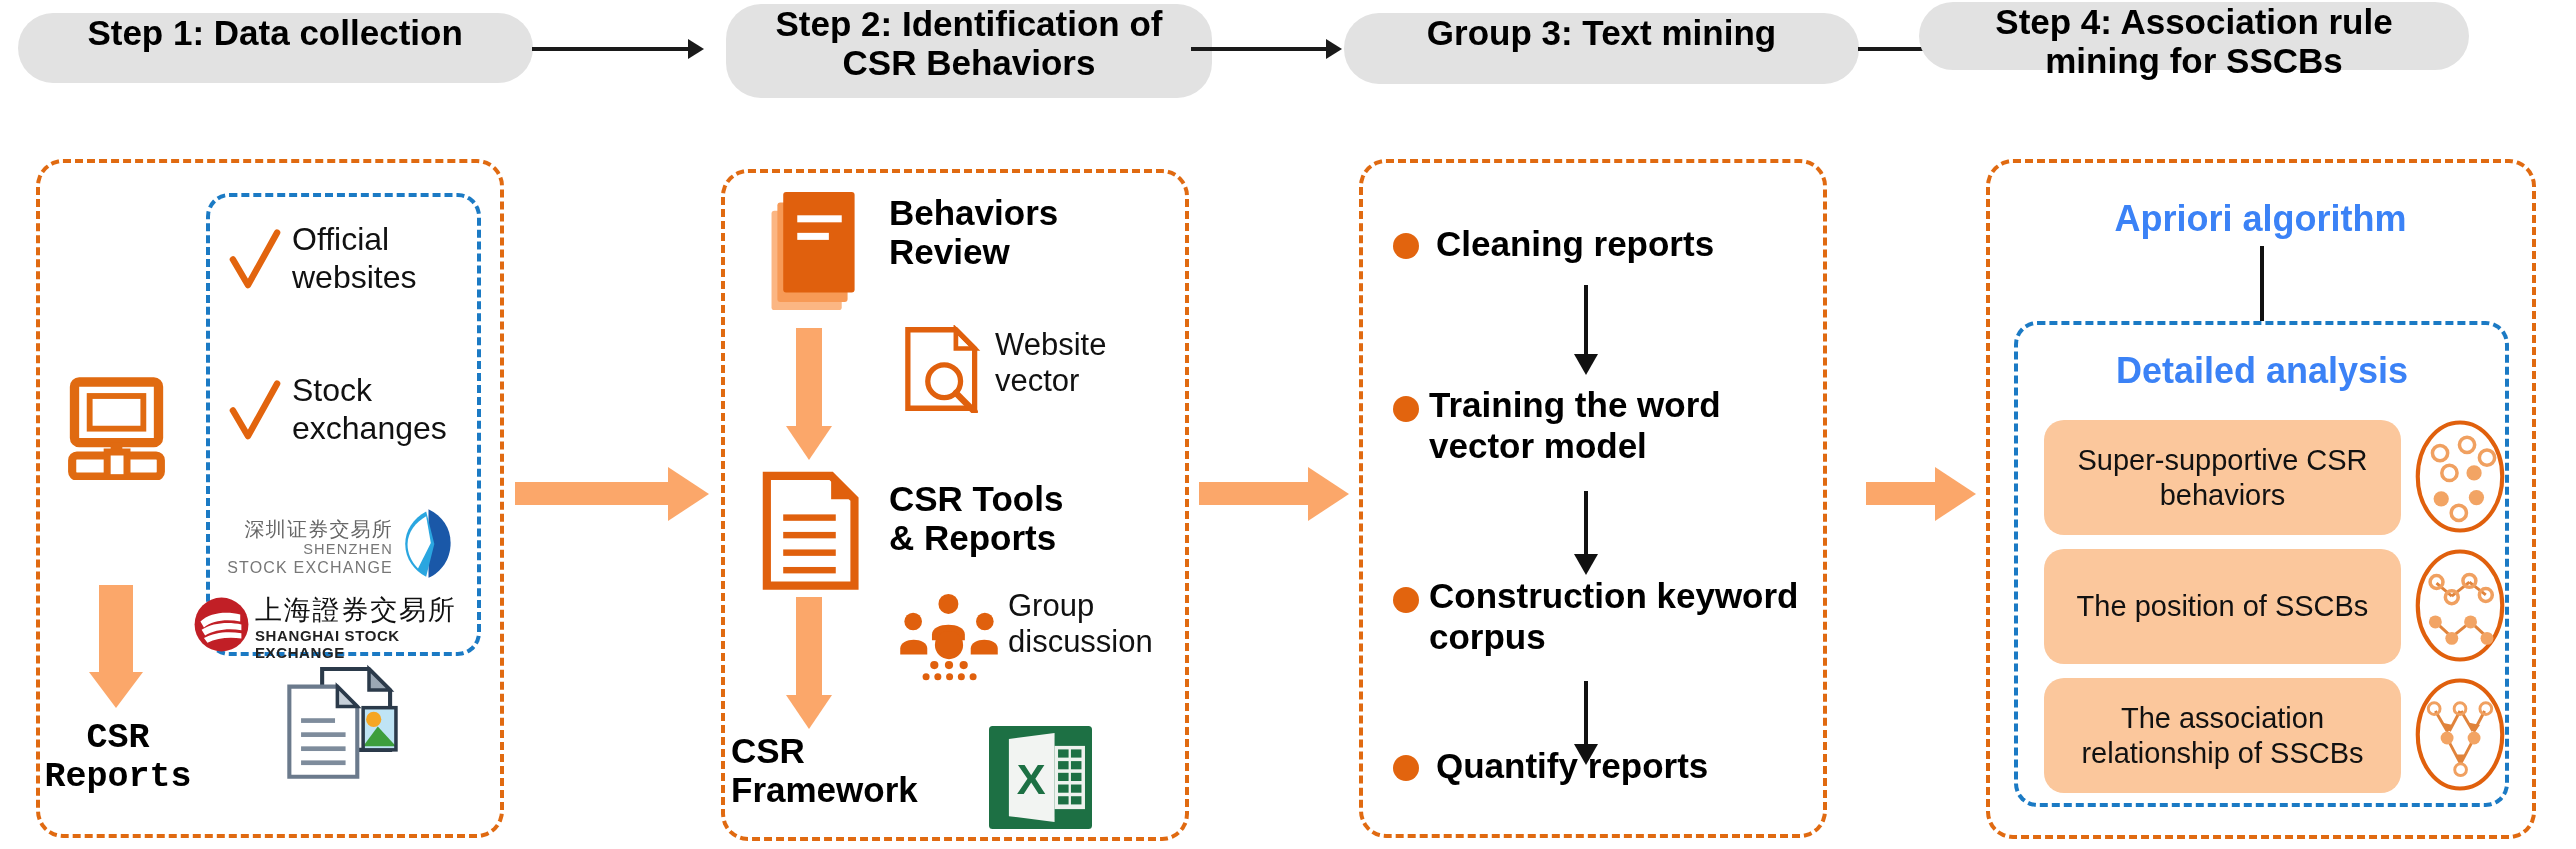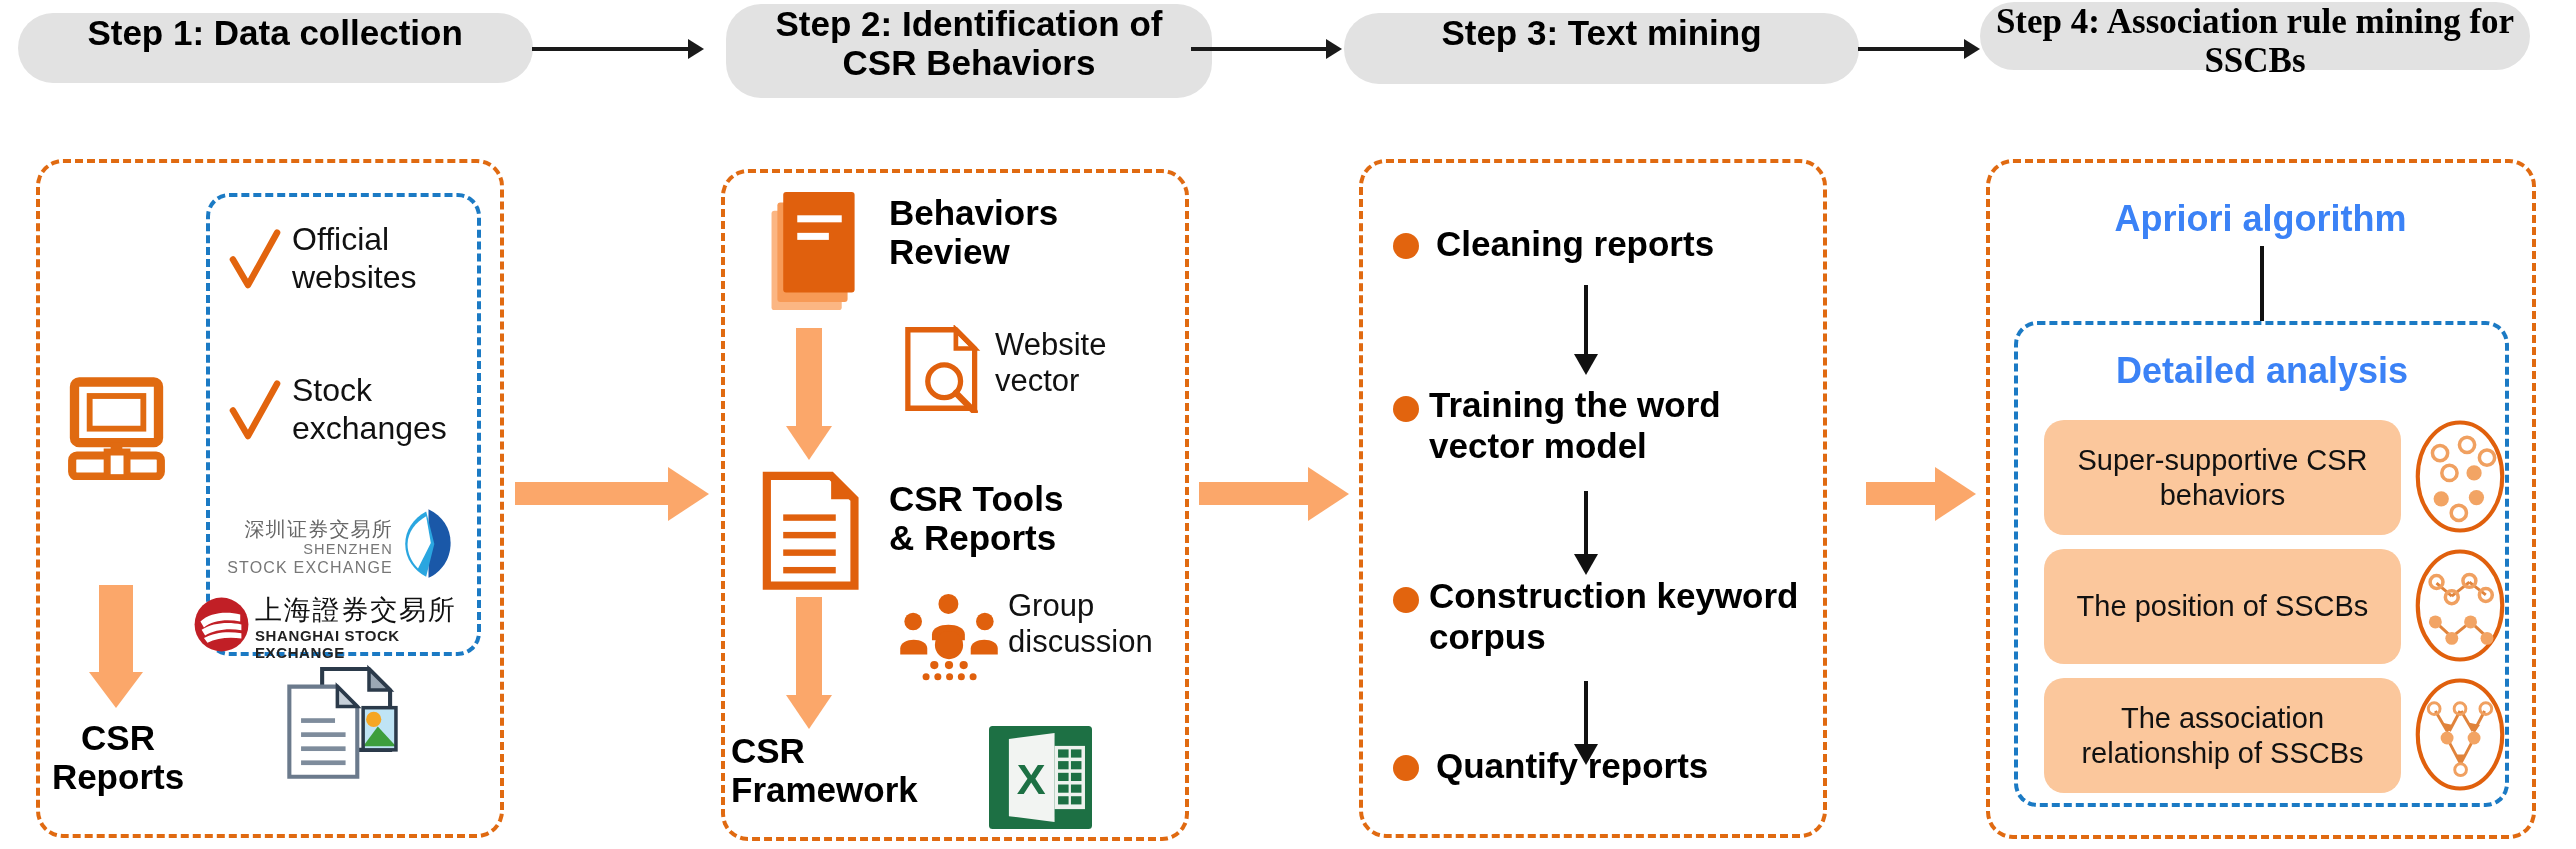--- a/index.html
+++ b/index.html
@@ -8,21 +8,21 @@
 
   
   .steps-row{position:absolute;left:0;top:0;width:2576px;height:146px;}
   .step-pill{position:absolute;background:#e2e2e2;border-radius:35px;
       display:flex;justify-content:center;text-align:center;
       font-weight:bold;font-size:35px;line-height:1.12;color:#000;padding:0 15px;
       box-sizing:border-box;}
   .sp1{left:17.6px;  top:13px;  width:515px;  height:70px;}
   .sp2{left:726px;top:3.5px;   width:486px;  height:94px;}
   .sp3{left:1344px;top:13px;  width:515px;  height:71px;}
-  .sp4{left:1980px;top:2.3px;   width:550px;  height:68px;font-family:Liberation Serif, serif;}
+  .sp4{left:1919px;top:2.3px;   width:550px;  height:68px;}
 
   .hconn{position:absolute;height:4.1px;background:#1a1a1a;}
   .hconn::after{content:"";position:absolute;right:-15px;top:-8.2px;
       border-left:16.4px solid #1a1a1a;border-top:10px solid transparent;
       border-bottom:10px solid transparent;}
   .hc1{left:532px; top:47px; width:157px;}
   .hc2{left:1191px;top:47px; width:136px;}
   .hc3{left:1858px;top:47px; width:107px;}
 
   
@@ -94,21 +94,21 @@
 <div class="steps-row">
   <div class="step-pill sp1">
       <span>Step 1: Data collection</span>
     </div>
   <div class="hconn hc1"></div>
   <div class="step-pill sp2">
       <span>Step 2: Identification of CSR Behaviors</span>
     </div>
   <div class="hconn hc2"></div>
   <div class="step-pill sp3">
-      <span>Step 3:  Text mining</span>
+      <span>Group 3:  Text mining</span>
     </div>
   <div class="hconn hc3"></div>
   <div class="step-pill sp4">
       <span>Step 4: Association rule mining for SSCBs</span>
     </div>
 </div>
 
 <div class="bigarrow ba1">
     <div class="shaft"></div>
     <div class="head"></div>
@@ -170,21 +170,21 @@
     <rect x="14" y="138" width="152" height="36" rx="8" fill="none" stroke="#e06a11" stroke-width="14"></rect>
     <rect x="74" y="132" width="34" height="44" fill="#ffffff" stroke="#e06a11" stroke-width="12"></rect>
   </svg>
 </div>
 
 <div class="downarrow" style="left:63px;top:585px;width:105px;height:123px;">
   <div class="sh" style="top:0;width:34px;height:88px;"></div>
   <div class="hd" style="top:87px;"></div>
 </div>
 
-<div class="csr-reports-label" style="left:42px;top:719px;width:152px;text-align:center;">CSR Reports</div>
+<div class="csr-reports-label" style="left:42px;top:719px;width:152px;text-align:center;font-family:Liberation Mono, monospace;">CSR Reports</div>
 
 <div class="svgwrap" style="left:281px;top:662px;width:135px;height:123px;">
   <svg width="135" height="123" viewBox="0 0 230 210">
     <path d="M70 12 H150 L186 48 V150 H70 Z" fill="#ffffff" stroke="#2b3a4a" stroke-width="7"></path>
     <path d="M150 12 L186 48 H150 Z" fill="#9aa7b4" stroke="#2b3a4a" stroke-width="6"></path>
     <rect x="140" y="78" width="56" height="72" fill="#bfe4f5"></rect>
     <circle cx="158" cy="98" r="13" fill="#f5a623"></circle>
     <path d="M140 144 L165 110 L196 144 Z" fill="#3d9e3d"></path>
     <rect x="140" y="78" width="56" height="72" fill="none" stroke="#2b3a4a" stroke-width="6"></rect>
     <path d="M14 42 H96 L130 76 V196 H14 Z" fill="#ffffff" stroke="#6b7a8c" stroke-width="7"></path>

